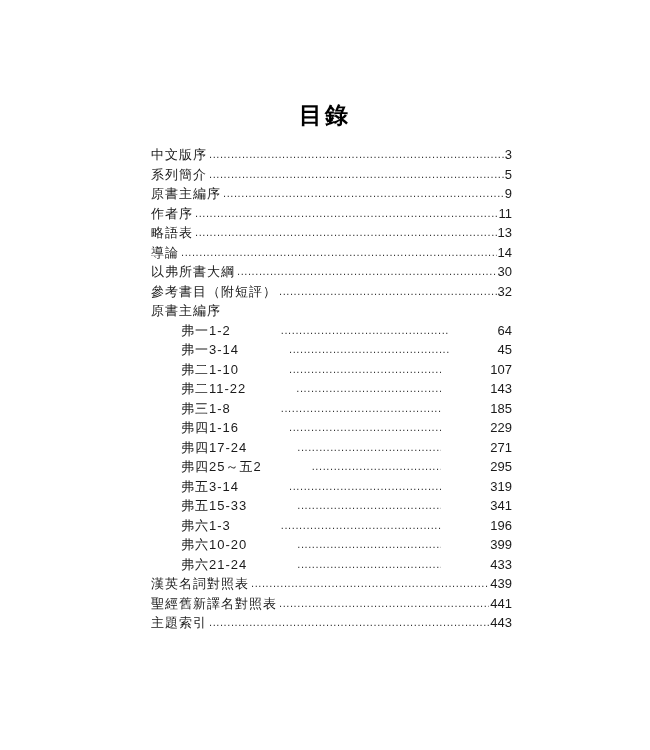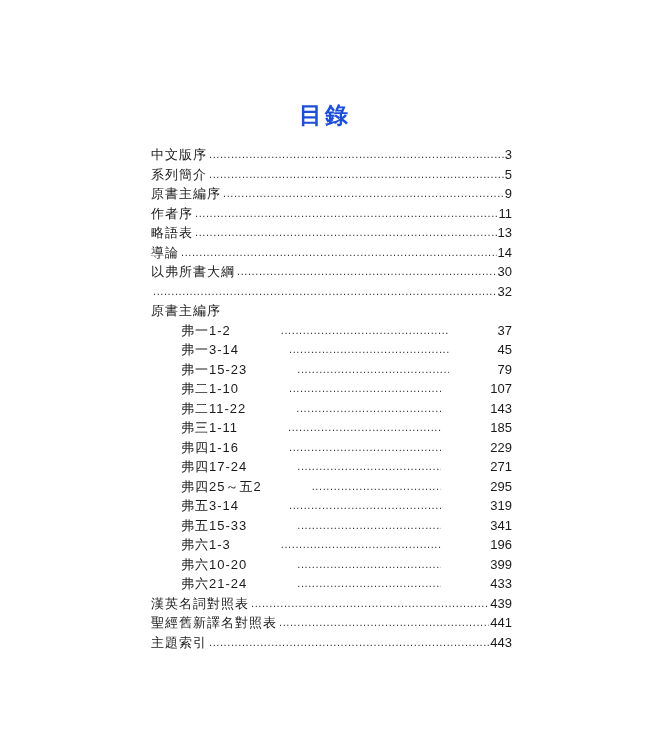--- a/index.html
+++ b/index.html
@@ -17,21 +17,21 @@
     }
     .title {
       position: absolute;
       top: 86px;
       left: 0;
       width: 650px;
       text-align: center;
       font-size: 23px;
       font-weight: bold;
       letter-spacing: 3px;
-      color: #1d4ed8;
+      color: #000000;
       line-height: 28px;
     }
     .toc {
       position: absolute;
       top: 145px;
       left: 151px;
       width: 361px;
       margin: 0;
       padding: 0;
       list-style: none;
@@ -105,53 +105,49 @@
       <span class="toc-label">導論</span>
       <span class="toc-leader"></span>
       <span class="toc-page">14</span>
     </li>
     <li class="toc-row">
       <span class="toc-label">以弗所書大綱</span>
       <span class="toc-leader"></span>
       <span class="toc-page">30</span>
     </li>
     <li class="toc-row">
+      <span class="toc-label">參考書目（附短評）</span>
       <span class="toc-leader"></span>
       <span class="toc-page">32</span>
     </li>
     <li class="toc-row">
       <span class="toc-label">原書主編序</span>
     </li>
     <li class="toc-row sub">
       <span class="toc-label">弗一1-2</span>
       <span class="toc-leader"></span>
-      <span class="toc-page">37</span>
+      <span class="toc-page">64</span>
     </li>
     <li class="toc-row sub">
       <span class="toc-label">弗一3-14</span>
       <span class="toc-leader"></span>
       <span class="toc-page">45</span>
     </li>
     <li class="toc-row sub">
-      <span class="toc-label">弗一15-23</span>
-      <span class="toc-leader"></span>
-      <span class="toc-page">79</span>
-    </li>
-    <li class="toc-row sub">
       <span class="toc-label">弗二1-10</span>
       <span class="toc-leader"></span>
       <span class="toc-page">107</span>
     </li>
     <li class="toc-row sub">
       <span class="toc-label">弗二11-22</span>
       <span class="toc-leader"></span>
       <span class="toc-page">143</span>
     </li>
     <li class="toc-row sub">
-      <span class="toc-label">弗三1-11</span>
+      <span class="toc-label">弗三1-8</span>
       <span class="toc-leader"></span>
       <span class="toc-page">185</span>
     </li>
     <li class="toc-row sub">
       <span class="toc-label">弗四1-16</span>
       <span class="toc-leader"></span>
       <span class="toc-page">229</span>
     </li>
     <li class="toc-row sub">
       <span class="toc-label">弗四17-24</span>

